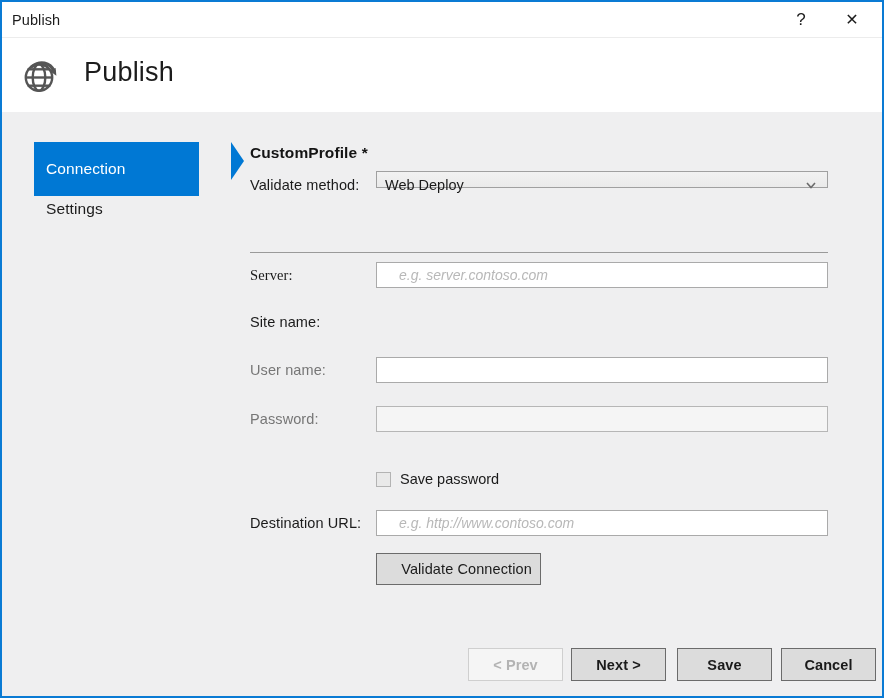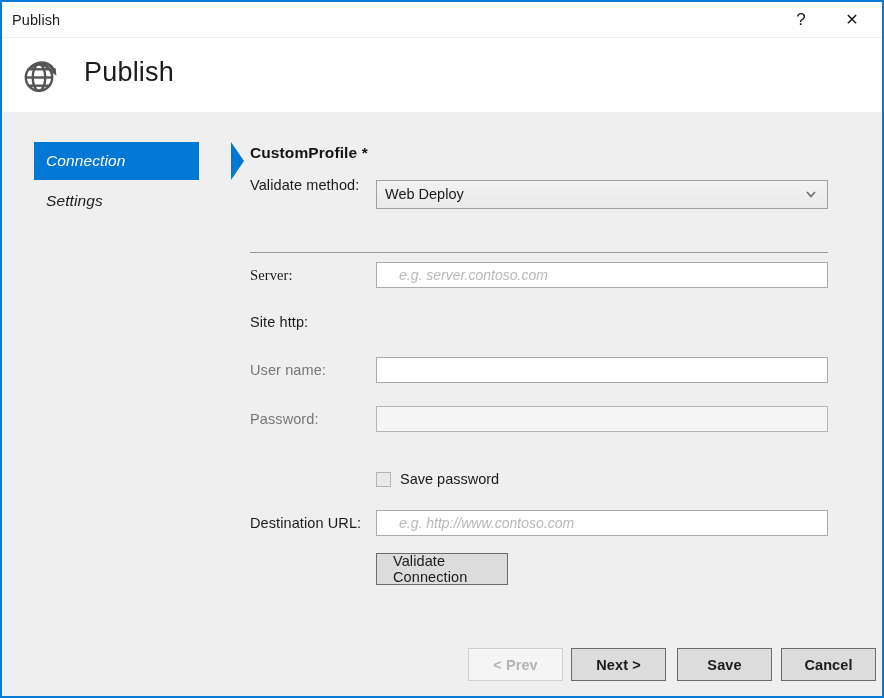--- a/index.html
+++ b/index.html
@@ -106,26 +106,25 @@
     position: absolute;
     left: 0;
     top: 0;
     width: 240px;
     height: 584px;
   }
   .nav-item {
     position: absolute;
     left: 32px;
     width: 165px;
-    height: 38px;
+    height: 54px;
     display: flex;
     align-items: center;
     cursor: default;
     user-select: none;
-    font-style: italic;
   }
   .nav-label {
     padding-left: 12px;
     font-size: 15.5px;
     color: #1c1c1c;
     letter-spacing: 0.1px;
   }
   .nav-item.selected { background: #0078d4; }
   .nav-item.selected .nav-label { color: #ffffff; }
   .nav-arrow {
@@ -187,23 +186,23 @@
   }
   .txt.disabled {
     background: #f5f5f5;
     border-color: #b6b6b6;
   }
 
   
   #combo {
     position: absolute;
     left: 134px;
-    top: 68px;
+    top: 59px;
     width: 452px;
-    height: 29px;
+    height: 17px;
     box-sizing: border-box;
     border: 1px solid #a0a0a0;
     background: linear-gradient(to bottom, #f2f2f2 0%, #eaeaea 100%);
     cursor: default;
     user-select: none;
   }
   #combo-value {
     position: absolute;
     left: 8px;
     top: 5px;
@@ -269,21 +268,21 @@
   }
   .btn.disabled {
     border-color: #cfcfcf;
     background: #f5f5f5;
     color: #b3b3b3;
   }
 
   #validate-btn {
     left: 134px;
     top: 441px;
-    width: 132px;
+    width: 165px;
     height: 32px;
     padding-left: 16px;
   }
 
   
   #footer {
     position: absolute;
     left: 12px;
     top: 0;
     width: 880px;
@@ -354,21 +353,21 @@
             <path d="M3 5 L7 9.5 L11 5" fill="none" stroke="#6b6b6b" stroke-width="1.6"></path>
           </svg>
         </span>
       </div>
 
       <div id="separator"></div>
 
       <div class="row-label" style="left:8px; top:155px;font-family:Liberation Serif, serif;">Server:</div>
       <input class="txt" style="top: 150px;" type="text" placeholder="e.g. server.contoso.com">
 
-      <div class="row-label" style="left:8px; top:202px;">Site http:</div>
+      <div class="row-label" style="left:8px; top:202px;">Site name:</div>
 
       <div class="row-label dim" style="left:8px; top:250px;">User name:</div>
       <input class="txt" style="top: 245px;" type="text" placeholder="">
 
       <div class="row-label dim" style="left:8px; top:299px;">Password:</div>
       <input class="txt disabled" style="top: 294px;" type="password" disabled="" placeholder="">
 
       <div id="savepw-row">
         <span id="savepw-box"></span>
         <span id="savepw-label">Save password</span>

